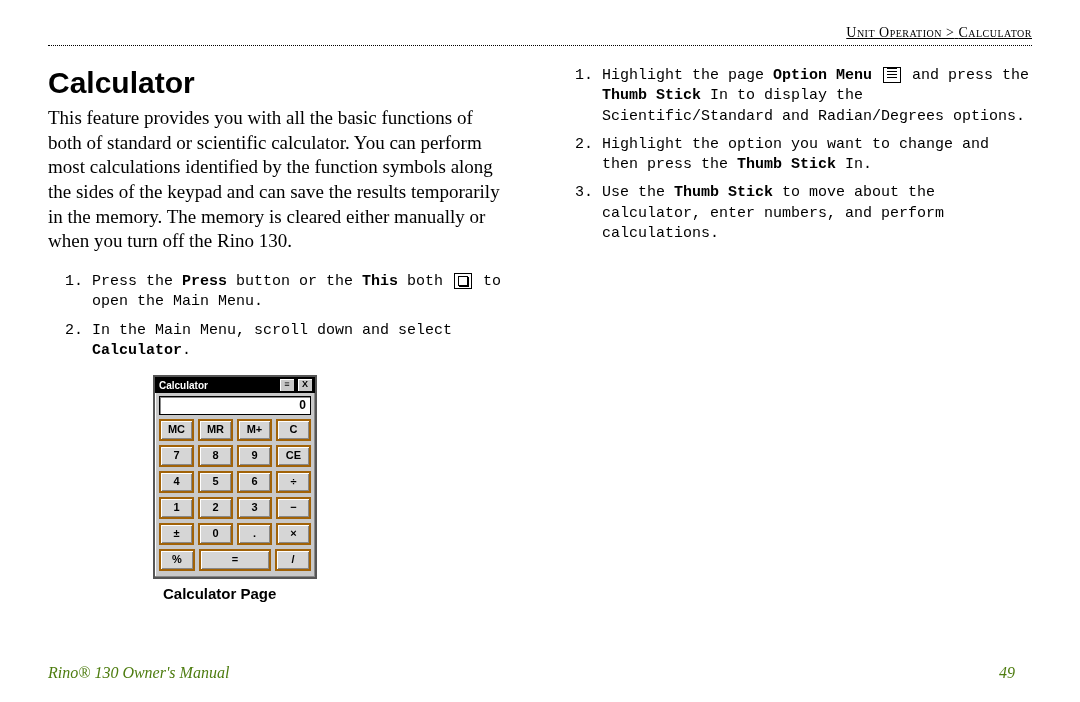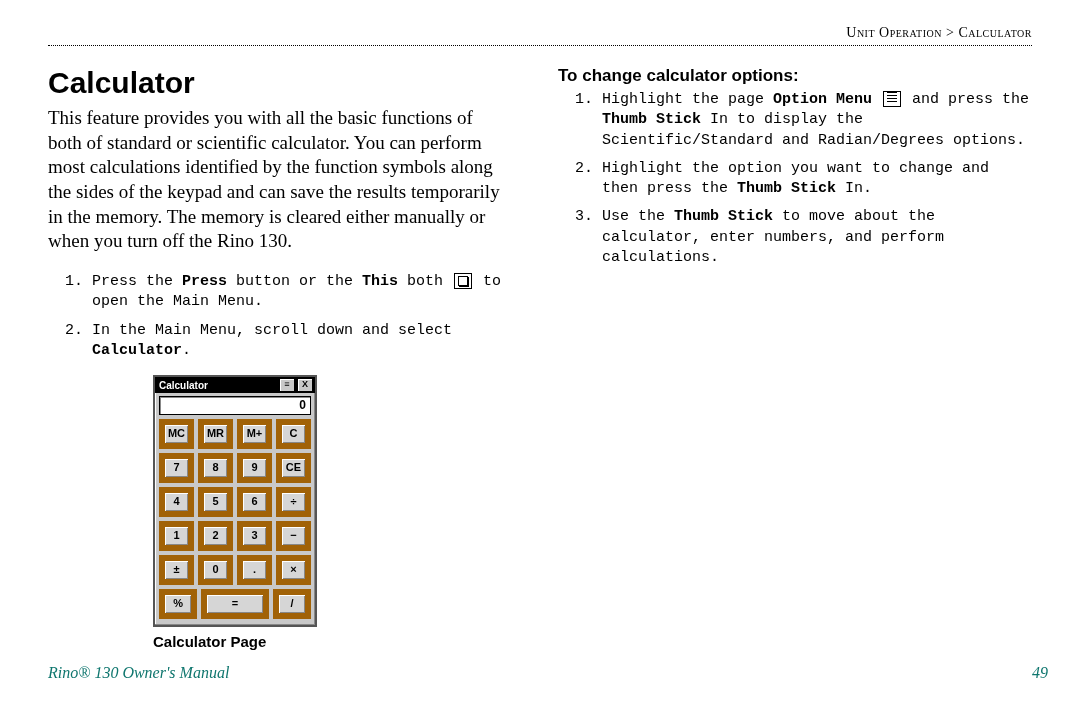--- a/index.html
+++ b/index.html
@@ -16,20 +16,21 @@
     padding: 25px 48px 20px 48px;
     position: relative;
   }
   .header {
     border-bottom: 1px dotted #000;
     padding-bottom: 4px;
     text-align: right;
     font-family: "Times New Roman", Times, serif;
     font-size: 14px;
     letter-spacing: 0.5px;
+    text-decoration: underline;
   }
   .header .sc { font-variant: small-caps; }
   .columns {
     display: flex;
     gap: 36px;
     margin-top: 20px;
   }
   .col {
     flex: 1;
   }
@@ -133,45 +134,46 @@
     padding: 1px 4px 0 4px;
     box-shadow: inset 1px 1px 0 #888;
   }
   .calc-keys { padding: 0 4px 6px 4px; }
   .calc-row { display: flex; gap: 4px; margin-bottom: 4px; }
   .calc-row.last { margin-bottom: 0; }
   .key {
     flex: 1;
     height: 18px;
     background: #d6d6d6;
-    border: 6px solid #a16207;
+    border: 2px solid #a16207;
     box-shadow: inset 1px 1px 0 #fff, inset -1px -1px 0 #888;
     text-align: center;
     font-size: 11px;
     font-weight: bold;
     line-height: 16px;
   }
   .key.wide { flex: 2.15; }
   .calc-caption {
     font-family: Arial, sans-serif;
     font-weight: bold;
     font-size: 15px;
     margin-top: 6px;
+    margin-left: 10px;
   }
   .footer {
     position: absolute;
     bottom: 20px;
     left: 48px;
-    right: 32px;
+    right: 65px;
     display: flex;
     justify-content: space-between;
     font-family: "Times New Roman", Times, serif;
     font-style: italic;
     font-size: 16px;
-    color: #0f766e;
+    color: #4d7c0f;
   }
 </style>
 </head>
 <body>
 
 <div class="page">
 
   <div class="header">
     <span class="sc">Unit Operation</span>
     <span>&gt;</span>
@@ -237,21 +239,20 @@
                 <div class="key wide">=</div>
                 <div class="key">/</div>
               </div>
             </div>
         </div>
         <div class="calc-caption">Calculator Page</div>
       </div>
     </div>
 
     <div class="col">
-      <div class="sub">To change calculator options:</div>
       <ol class="steps">
         <li>
           <span>Highlight the page </span><span class="b">Option Menu</span><span> </span><span class="inline-icon option-icon"></span><span> and press the </span><span class="b">Thumb Stick</span><span> In to display the Scientific/Standard and Radian/Degrees options.</span>
         </li>
         <li>
           <span>Highlight the option you want to change and then press the </span><span class="b">Thumb Stick</span><span> In.</span>
         </li>
         <li>
           <span>Use the </span><span class="b">Thumb Stick</span><span> to move about the calculator, enter numbers, and perform calculations.</span>
         </li>

